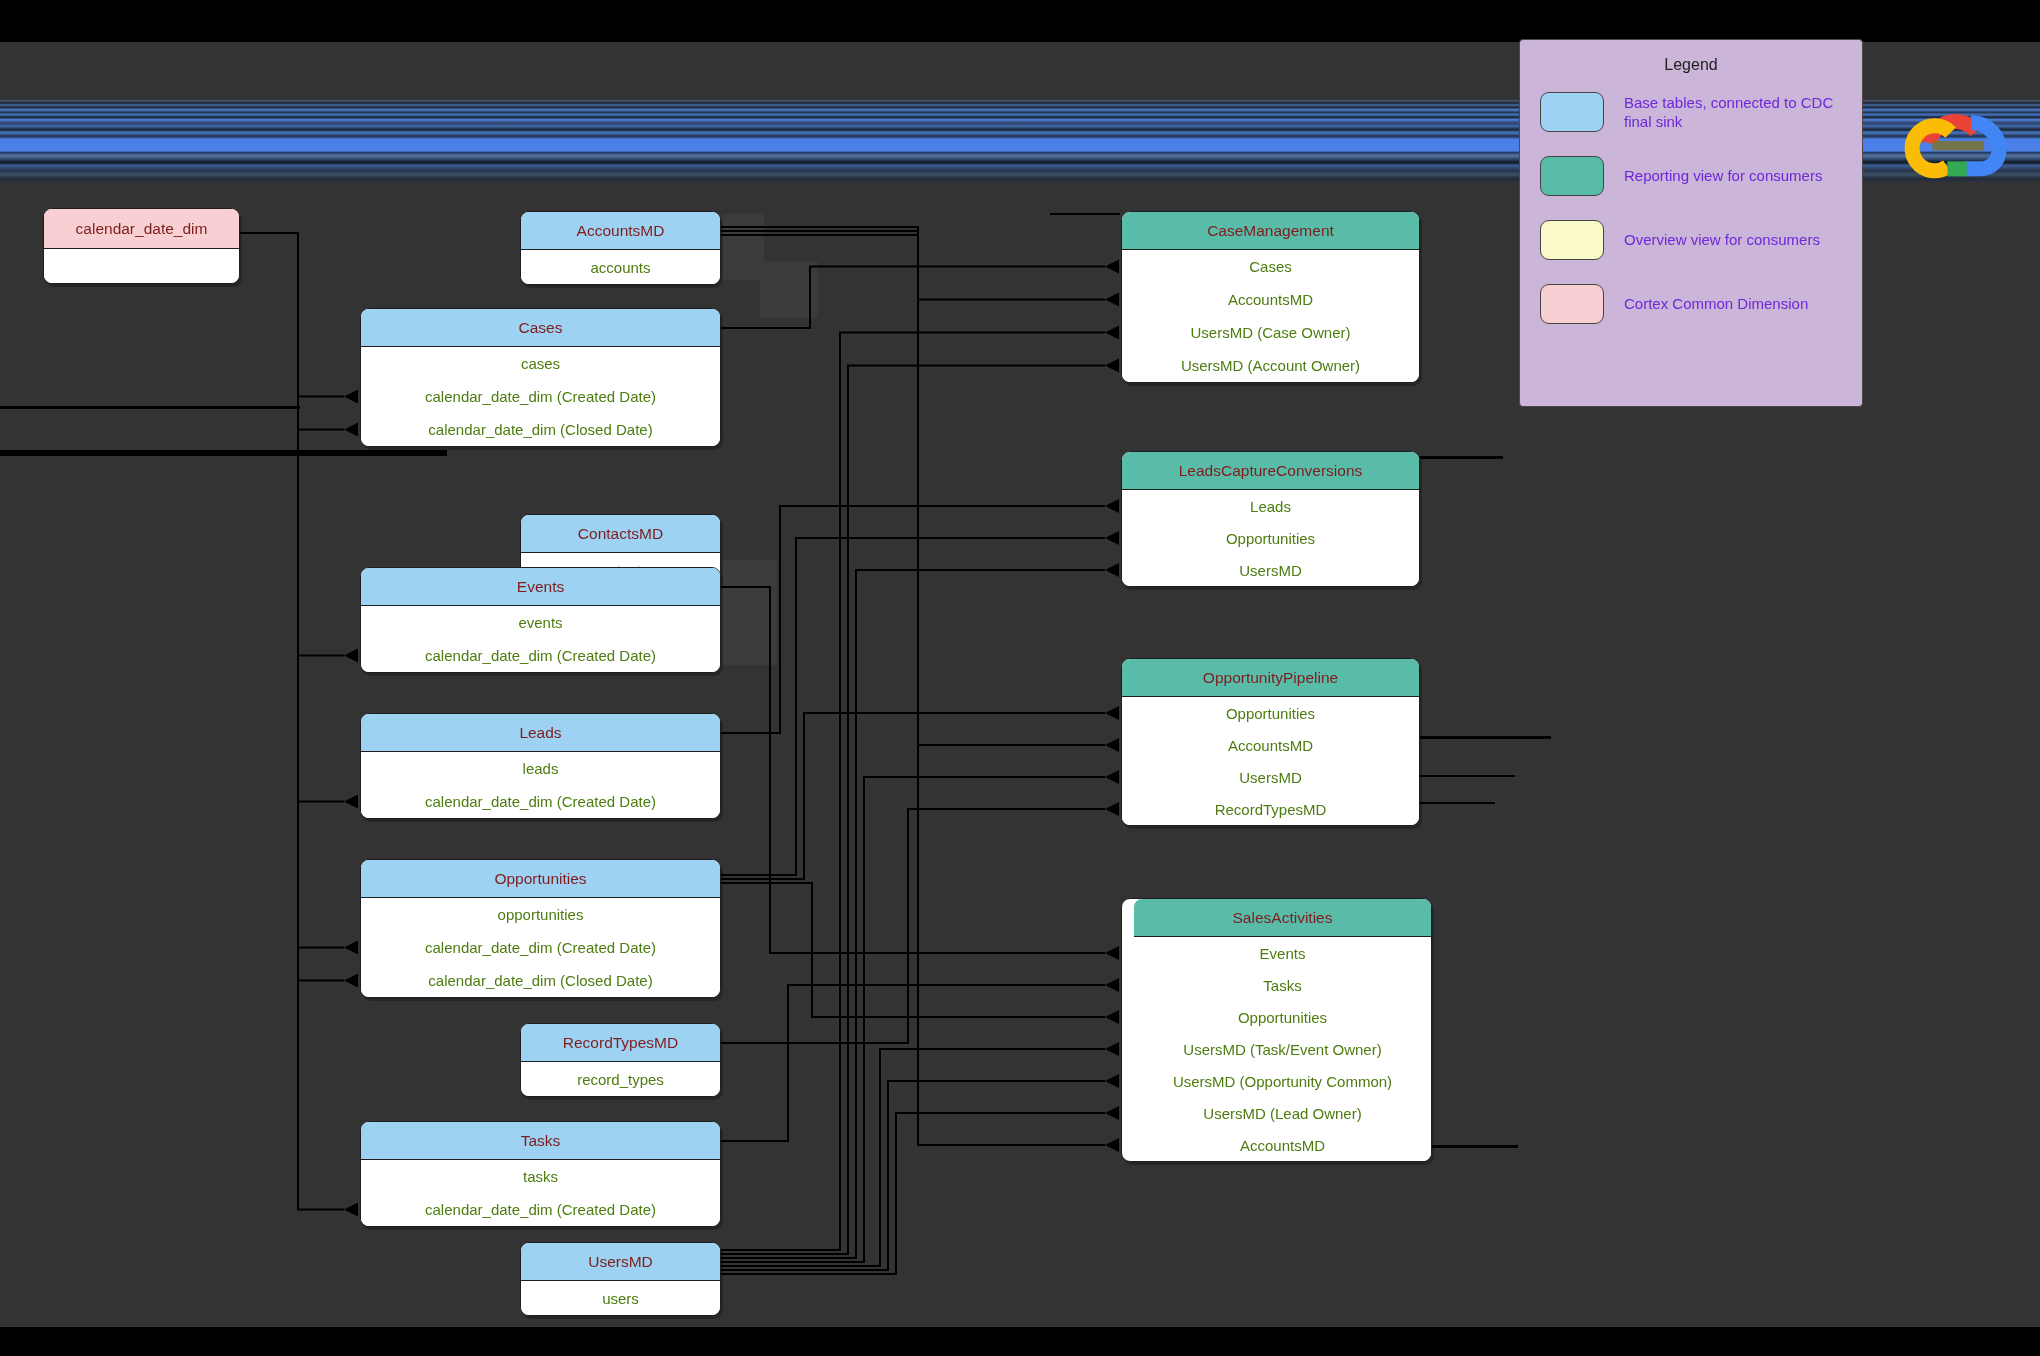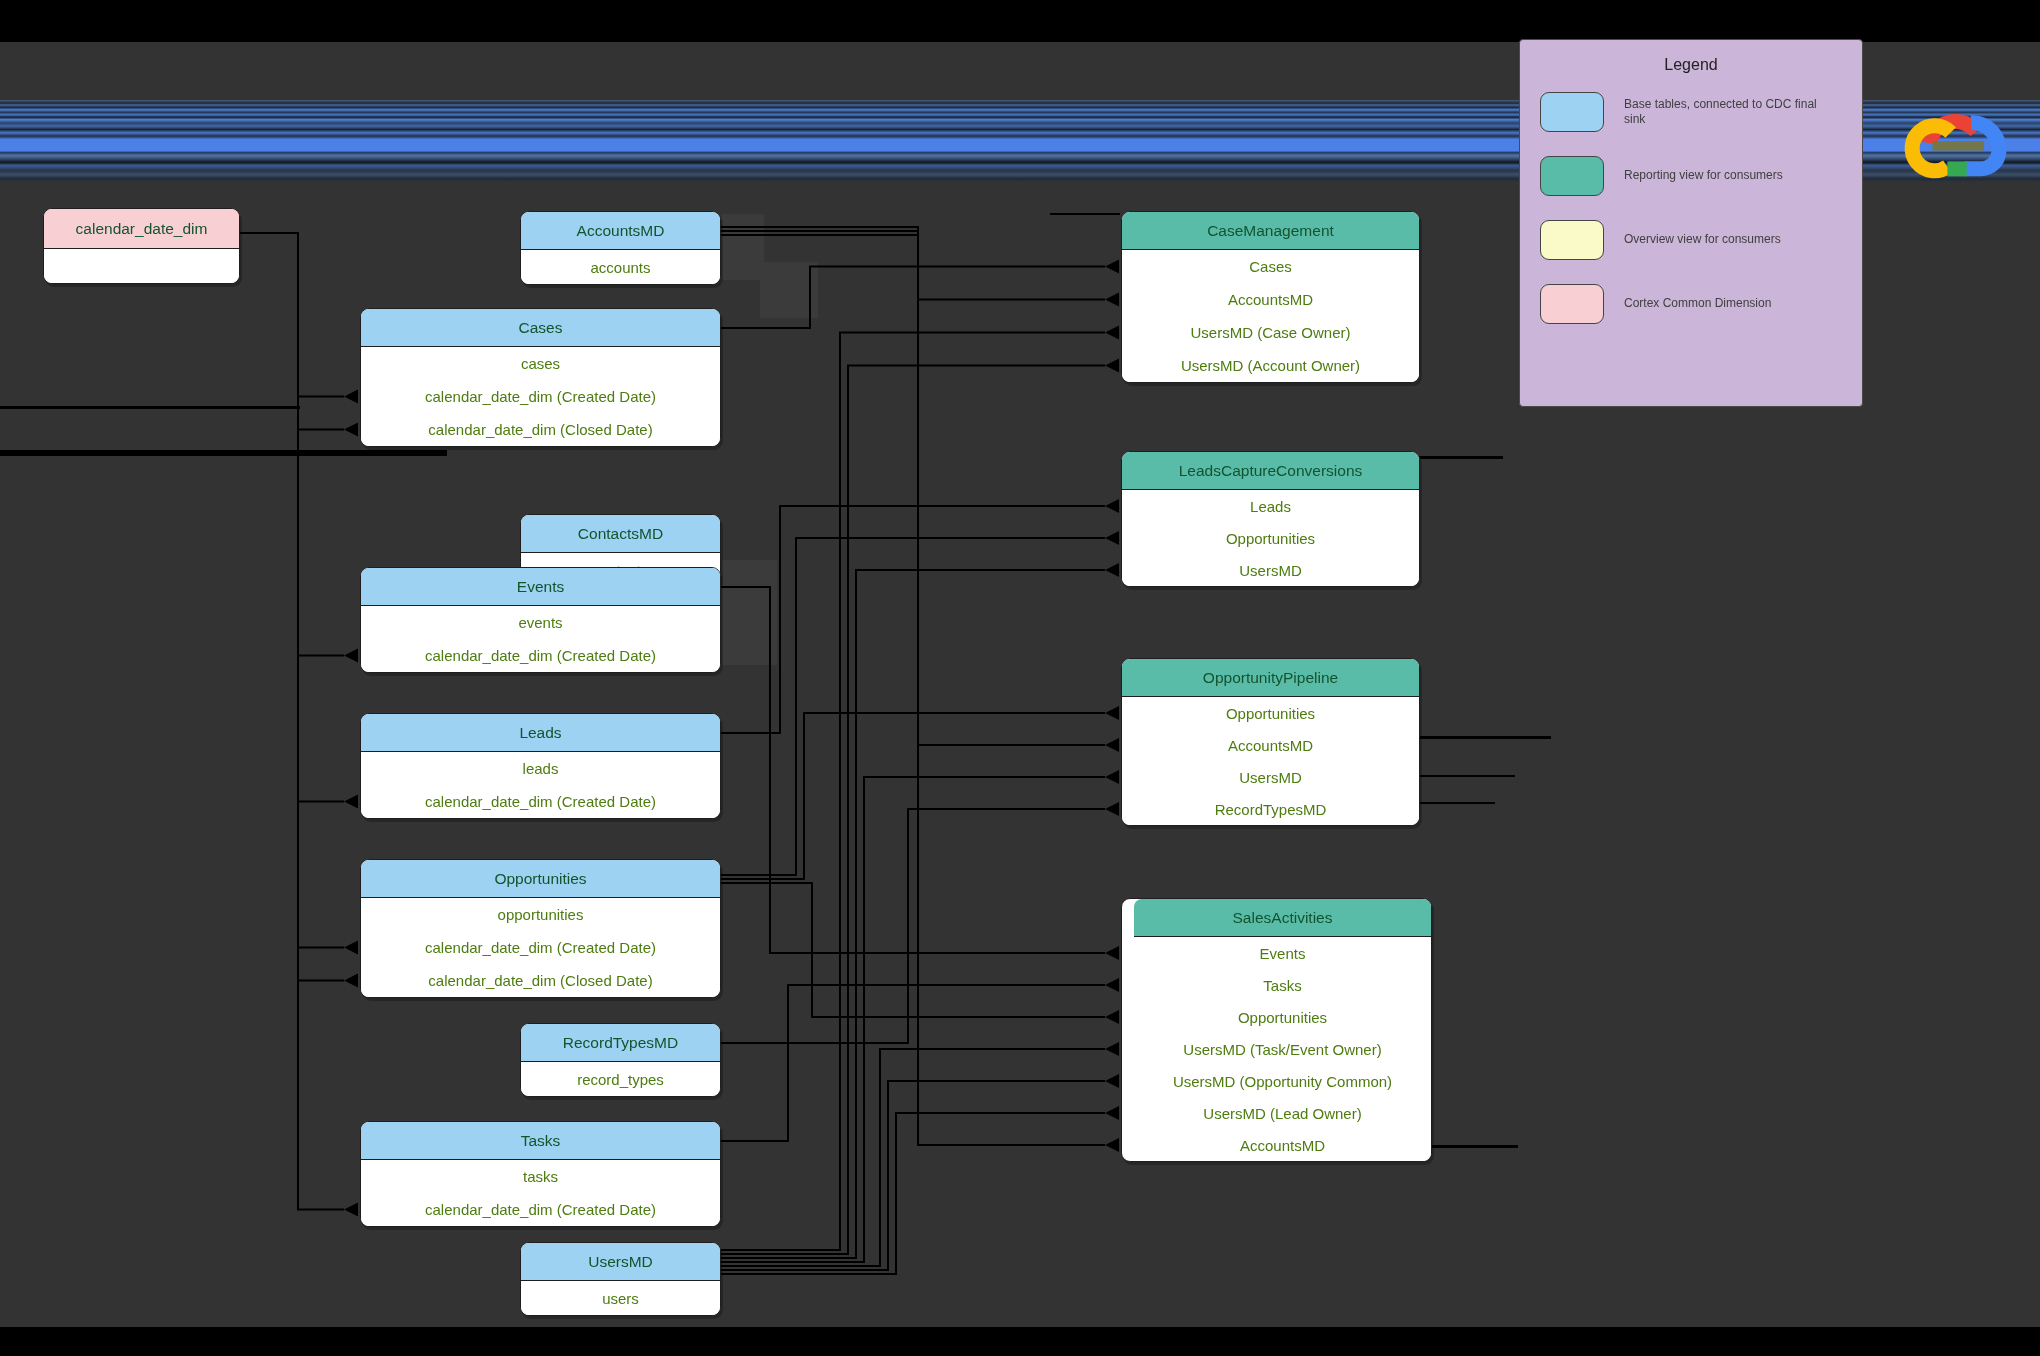--- a/index.html
+++ b/index.html
@@ -32,21 +32,21 @@
   .streak{position:absolute;background:#000;}
   .ghost{position:absolute;background:#3b3b3b;}
   #wires{position:absolute;left:0;top:0;z-index:3;}
 
   
   .tbl{position:absolute;z-index:4;border:1px solid #1e1e1e;border-radius:9px;
        background:#fff;box-shadow:2px 3px 0 rgba(0,0,0,0.25);}
   .tbl-header{
     height:37px;line-height:37px;text-align:center;font-size:15.5px;
     border-bottom:1.5px solid #1e1e1e;border-radius:8px 8px 0 0;
-    color:#14532d;
+    color:#7f1d1d;
   }
   .tbl-body{border-radius:0 0 8px 8px;background:#fff;}
   .tbl-row{text-align:center;font-size:15px;color:#4d7c0f;display:flex;align-items:center;justify-content:center;}
   .w-wide{width:359px;}
   .w-narrow{width:199px;}
   .w-view{width:297px;}
   .w-cal{width:195px;}
   .rows-left .tbl-row{height:33px;}
   .rows-view .tbl-row{height:32px;}
   .rows-narrow .tbl-row{height:34px;}
@@ -56,21 +56,21 @@
 
   
   #legend{
     position:absolute;left:1519px;top:39px;width:344px;height:368px;z-index:5;
     border:1px solid #4a4a4a;border-radius:4px;box-sizing:border-box;
     padding:16px 20px 10px 20px;
   }
   #legend-title{text-align:center;font-weight:normal;font-size:16px;color:#222;margin-bottom:18px;}
   .legend-item{display:flex;align-items:center;margin-bottom:24px;}
   .legend-swatch{width:62px;height:38px;border:1.5px solid #444;border-radius:9px;flex:0 0 auto;margin-right:20px;}
-  .legend-label{font-size:12px;line-height:1.28;color:#404040;width:210px;}
+  .legend-label{font-size:15px;line-height:1.28;color:#6d28d9;width:210px;}
 
   #logo{position:absolute;left:1900px;top:96px;width:112px;height:90px;z-index:5;}
 </style>
 </head>
 <body>
 
 <div id="canvas">
 
   <div class="bar" id="bar-top"></div>
   <div id="glitch-band"></div>

